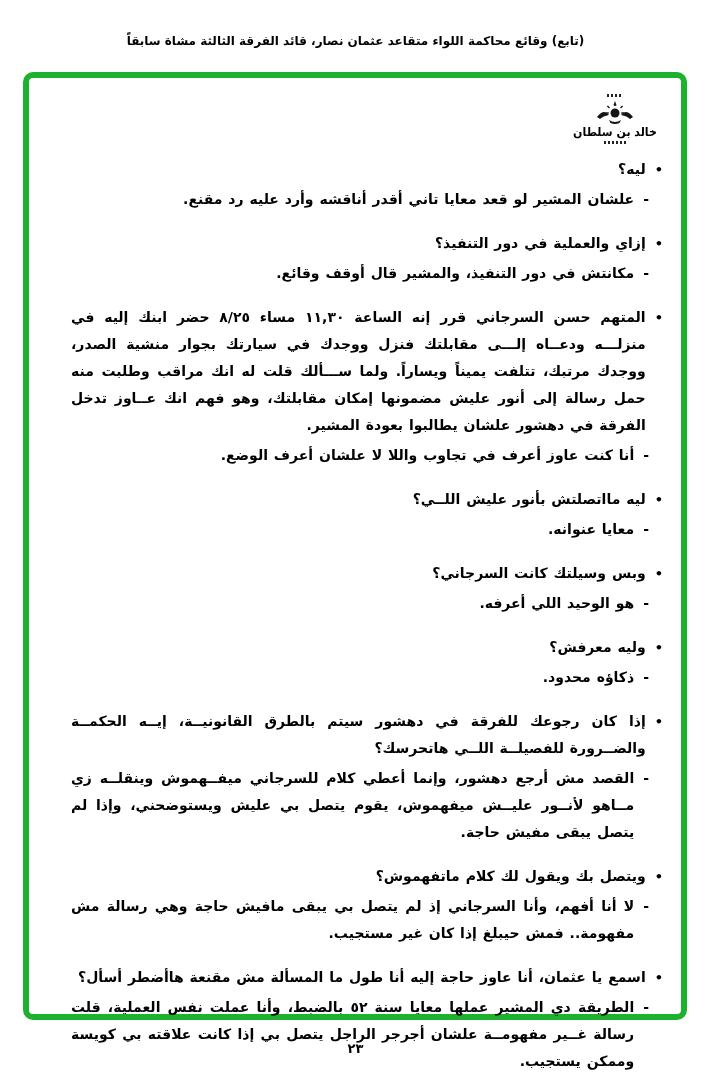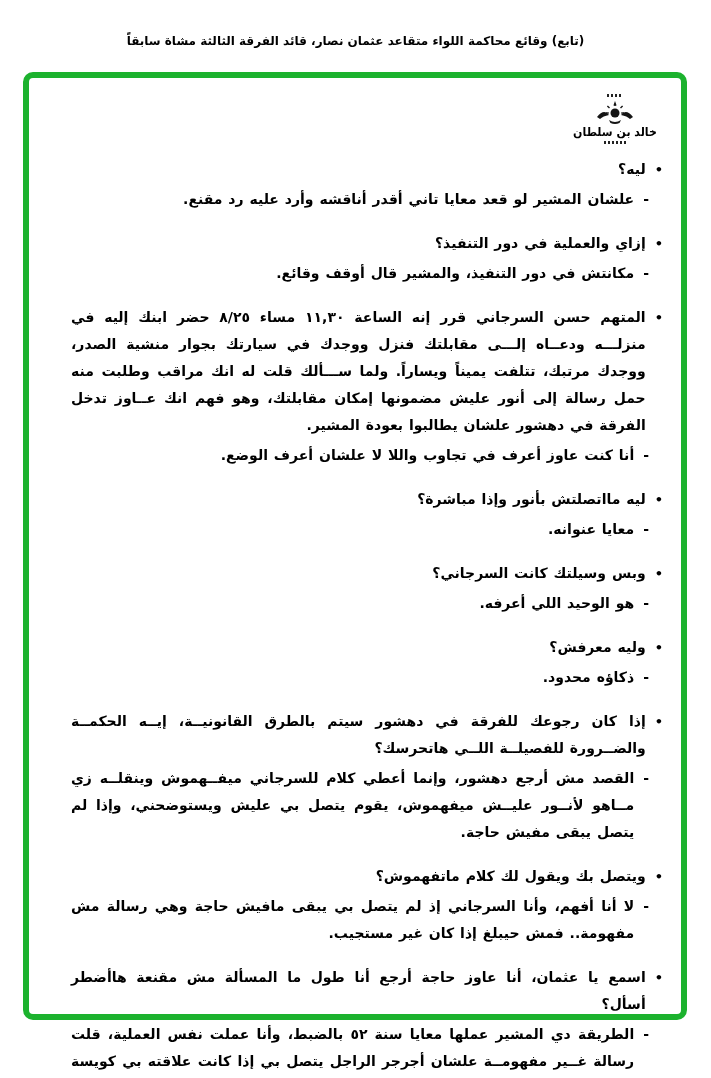--- a/index.html
+++ b/index.html
@@ -103,21 +103,21 @@
         <span class="text">المتهم حسن السرجاني قرر إنه الساعة ١١,٣٠ مساء ٨/٢٥ حضر ابنك إليه في منزلـــه ودعــاه إلـــى مقابلتك فنزل ووجدك في سيارتك بجوار منشية الصدر، ووجدك مرتبك، تتلفت يميناً ويساراً. ولما ســـألك قلت له انك مراقب وطلبت منه حمل رسالة إلى أنور عليش مضمونها إمكان مقابلتك، وهو فهم انك عــاوز تدخل الفرقة في دهشور علشان يطالبوا بعودة المشير.</span>
       </div>
 
       <div class="item a">
         <span class="marker">-</span>
         <span class="text">أنا كنت عاوز أعرف في تجاوب واللا لا علشان أعرف الوضع.</span>
       </div>
 
       <div class="item q">
         <span class="marker">•</span>
-        <span class="text">ليه مااتصلتش بأنور وإذا مباشرة؟</span>
+        <span class="text">ليه مااتصلتش بأنور عليش اللــي؟</span>
       </div>
 
       <div class="item a">
         <span class="marker">-</span>
         <span class="text">معايا عنوانه.</span>
       </div>
 
       <div class="item q">
         <span class="marker">•</span>
         <span class="text">وبس وسيلتك كانت السرجاني؟</span>
@@ -153,25 +153,26 @@
         <span class="text">ويتصل بك ويقول لك كلام ماتفهموش؟</span>
       </div>
 
       <div class="item a">
         <span class="marker">-</span>
         <span class="text">لا أنا أفهم، وأنا السرجاني إذ لم يتصل بي يبقى مافيش حاجة وهي رسالة مش مفهومة.. فمش حيبلغ إذا كان غير مستجيب.</span>
       </div>
 
       <div class="item q">
         <span class="marker">•</span>
-        <span class="text">اسمع يا عثمان، أنا عاوز حاجة أرجع أنا طول ما المسألة مش مقنعة هاأضطر أسأل؟</span>
+        <span class="text">اسمع يا عثمان، أنا عاوز حاجة إليه أنا طول ما المسألة مش مقنعة هاأضطر أسأل؟</span>
       </div>
 
       <div class="item a">
         <span class="marker">-</span>
         <span class="text">الطريقة دي المشير عملها معايا سنة ٥٢ بالضبط، وأنا عملت نفس العملية، قلت رسالة غــير مفهومــة علشان أجرجر الراجل يتصل بي إذا كانت علاقته بي كويسة وممكن يستجيب.</span>
       </div>
     </div>
 
   </div>
 
+  <div class="pagenum">٢٣</div>
 
 </div>
 
 </body></html>

